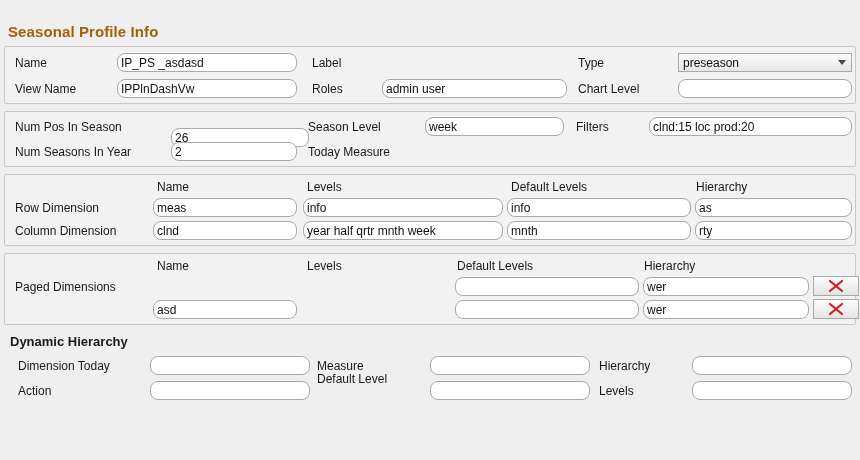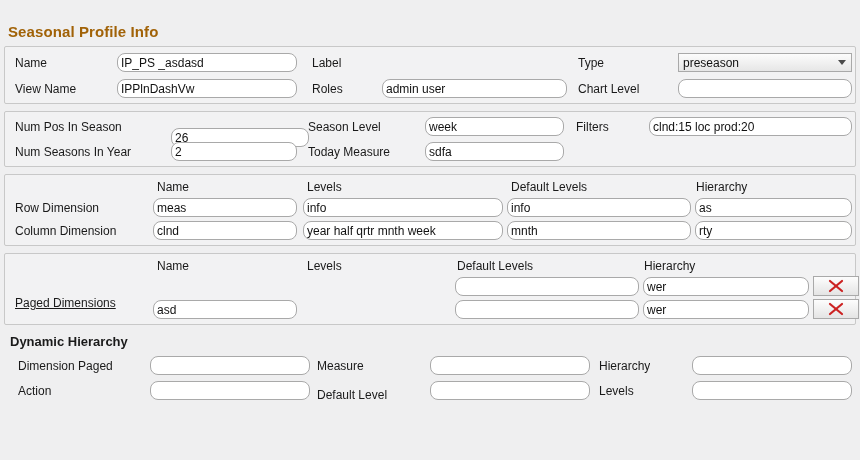--- a/index.html
+++ b/index.html
@@ -128,21 +128,20 @@
     <span class="lbl abs" style="left:10px; top:8px;">Num Pos In Season</span>
     <input class="fld abs" style="left: 166px; top: 16px; width: 138px;" value="26">
     <span class="lbl abs" style="left:303px; top:8px;">Season Level</span>
     <input class="fld abs" style="left: 420px; top: 5px; width: 139px;" value="week">
     <span class="lbl abs" style="left:571px; top:8px;">Filters</span>
     <input class="fld abs" style="left: 644px; top: 5px; width: 203px;" value="clnd:15 loc prod:20">
 
     <span class="lbl abs" style="left:10px; top:33px;">Num Seasons In Year</span>
     <input class="fld abs" style="left: 166px; top: 30px; width: 126px;" value="2">
     <span class="lbl abs" style="left:303px; top:33px;">Today Measure</span>
-    <input class="fld abs" style="left: 420px; top: 30px; width: 139px;" value="sdfa">
   </div>
 
   <div class="panel" style="height:72px;">
     <span class="hdr abs" style="left:152px; top:5px;">Name</span>
     <span class="hdr abs" style="left:302px; top:5px;">Levels</span>
     <span class="hdr abs" style="left:506px; top:5px;">Default Levels</span>
     <span class="hdr abs" style="left:691px; top:5px;">Hierarchy</span>
 
     <span class="lbl abs" style="left:10px; top:26px;">Row Dimension</span>
     <input class="fld abs" style="left: 148px; top: 23px; width: 144px;" value="meas">
@@ -156,21 +155,21 @@
     <input class="fld abs" style="left: 502px; top: 46px; width: 184px;" value="mnth">
     <input class="fld abs" style="left: 690px; top: 46px; width: 157px;" value="rty">
   </div>
 
   <div class="panel" style="height:72px;">
     <span class="hdr abs" style="left:152px; top:5px;">Name</span>
     <span class="hdr abs" style="left:302px; top:5px;">Levels</span>
     <span class="hdr abs" style="left:452px; top:5px;">Default Levels</span>
     <span class="hdr abs" style="left:639px; top:5px;">Hierarchy</span>
 
-    <span class="lbl abs" style="left:10px; top:42px;text-decoration:underline;">Paged Dimensions</span>
+    <span class="lbl abs" style="left:10px; top:26px;">Paged Dimensions</span>
 
     <input class="fld abs" style="left: 450px; top: 23px; width: 184px;" value="">
     <input class="fld abs" style="left: 638px; top: 23px; width: 166px;" value="wer">
     <div class="del-btn abs" style="left:808px; top:22px;">
       <svg width="16" height="14" viewBox="0 0 16 14">
         <line x1="2" y1="2" x2="14" y2="12" stroke="#cc2222" stroke-width="2.2" stroke-linecap="round"></line>
         <line x1="14" y1="2" x2="2" y2="12" stroke="#cc2222" stroke-width="2.2" stroke-linecap="round"></line>
       </svg>
     </div>
 
@@ -181,28 +180,28 @@
       <svg width="16" height="14" viewBox="0 0 16 14">
         <line x1="2" y1="2" x2="14" y2="12" stroke="#cc2222" stroke-width="2.2" stroke-linecap="round"></line>
         <line x1="14" y1="2" x2="2" y2="12" stroke="#cc2222" stroke-width="2.2" stroke-linecap="round"></line>
       </svg>
     </div>
   </div>
 
   <div class="panel" style="height:72px; border:none; background:transparent;">
     <span class="section-title abs" style="left:6px; top:2px;">Dynamic Hierarchy</span>
 
-    <span class="lbl abs" style="left:14px; top:27px;">Dimension Paged</span>
+    <span class="lbl abs" style="left:14px; top:27px;">Dimension Today</span>
     <input class="fld abs" style="left: 146px; top: 24px; width: 160px;" value="">
     <span class="lbl abs" style="left:313px; top:27px;">Measure</span>
     <input class="fld abs" style="left: 426px; top: 24px; width: 160px;" value="">
     <span class="lbl abs" style="left:595px; top:27px;">Hierarchy</span>
     <input class="fld abs" style="left: 688px; top: 24px; width: 160px;" value="">
 
     <span class="lbl abs" style="left:14px; top:52px;">Action</span>
     <input class="fld abs" style="left: 146px; top: 49px; width: 160px;" value="">
-    <span class="lbl abs" style="left:313px; top:56px;">Default Level</span>
+    <span class="lbl abs" style="left:313px; top:40px;">Default Level</span>
     <input class="fld abs" style="left: 426px; top: 49px; width: 160px;" value="">
     <span class="lbl abs" style="left:595px; top:52px;">Levels</span>
     <input class="fld abs" style="left: 688px; top: 49px; width: 160px;" value="">
   </div>
 
 </div>
 
 </body></html>

